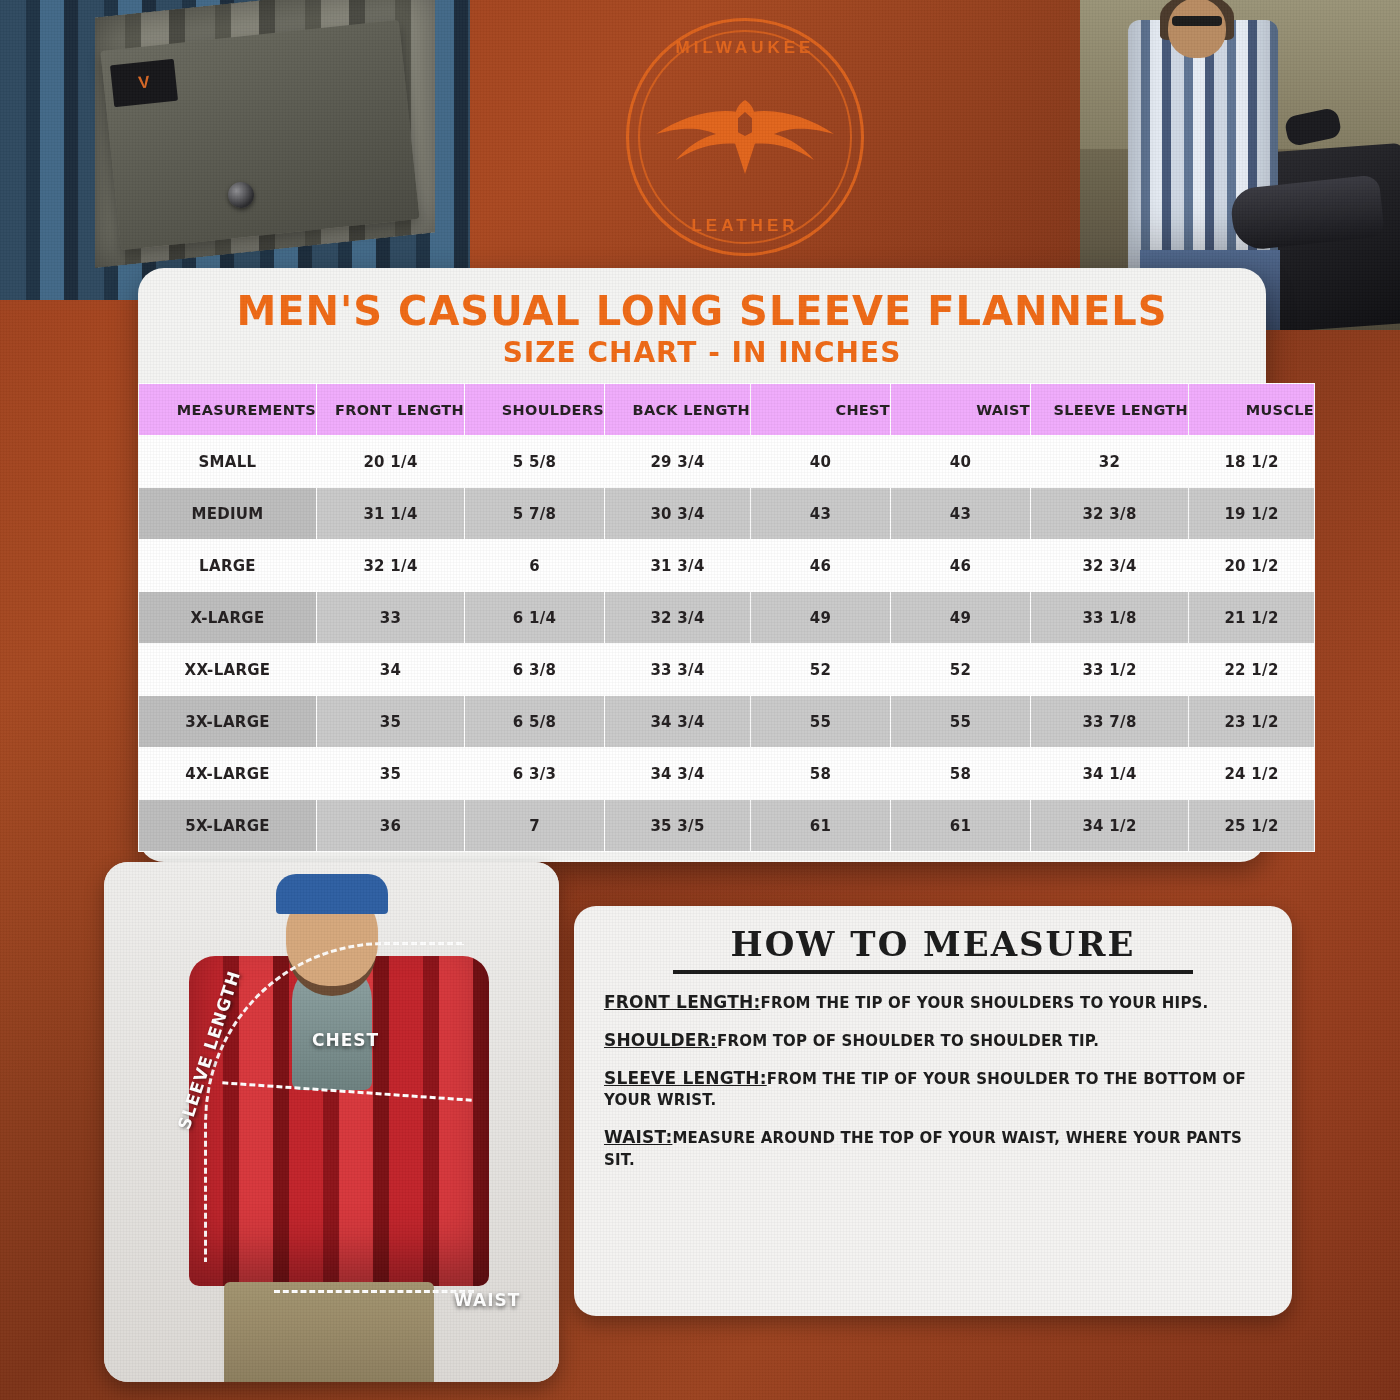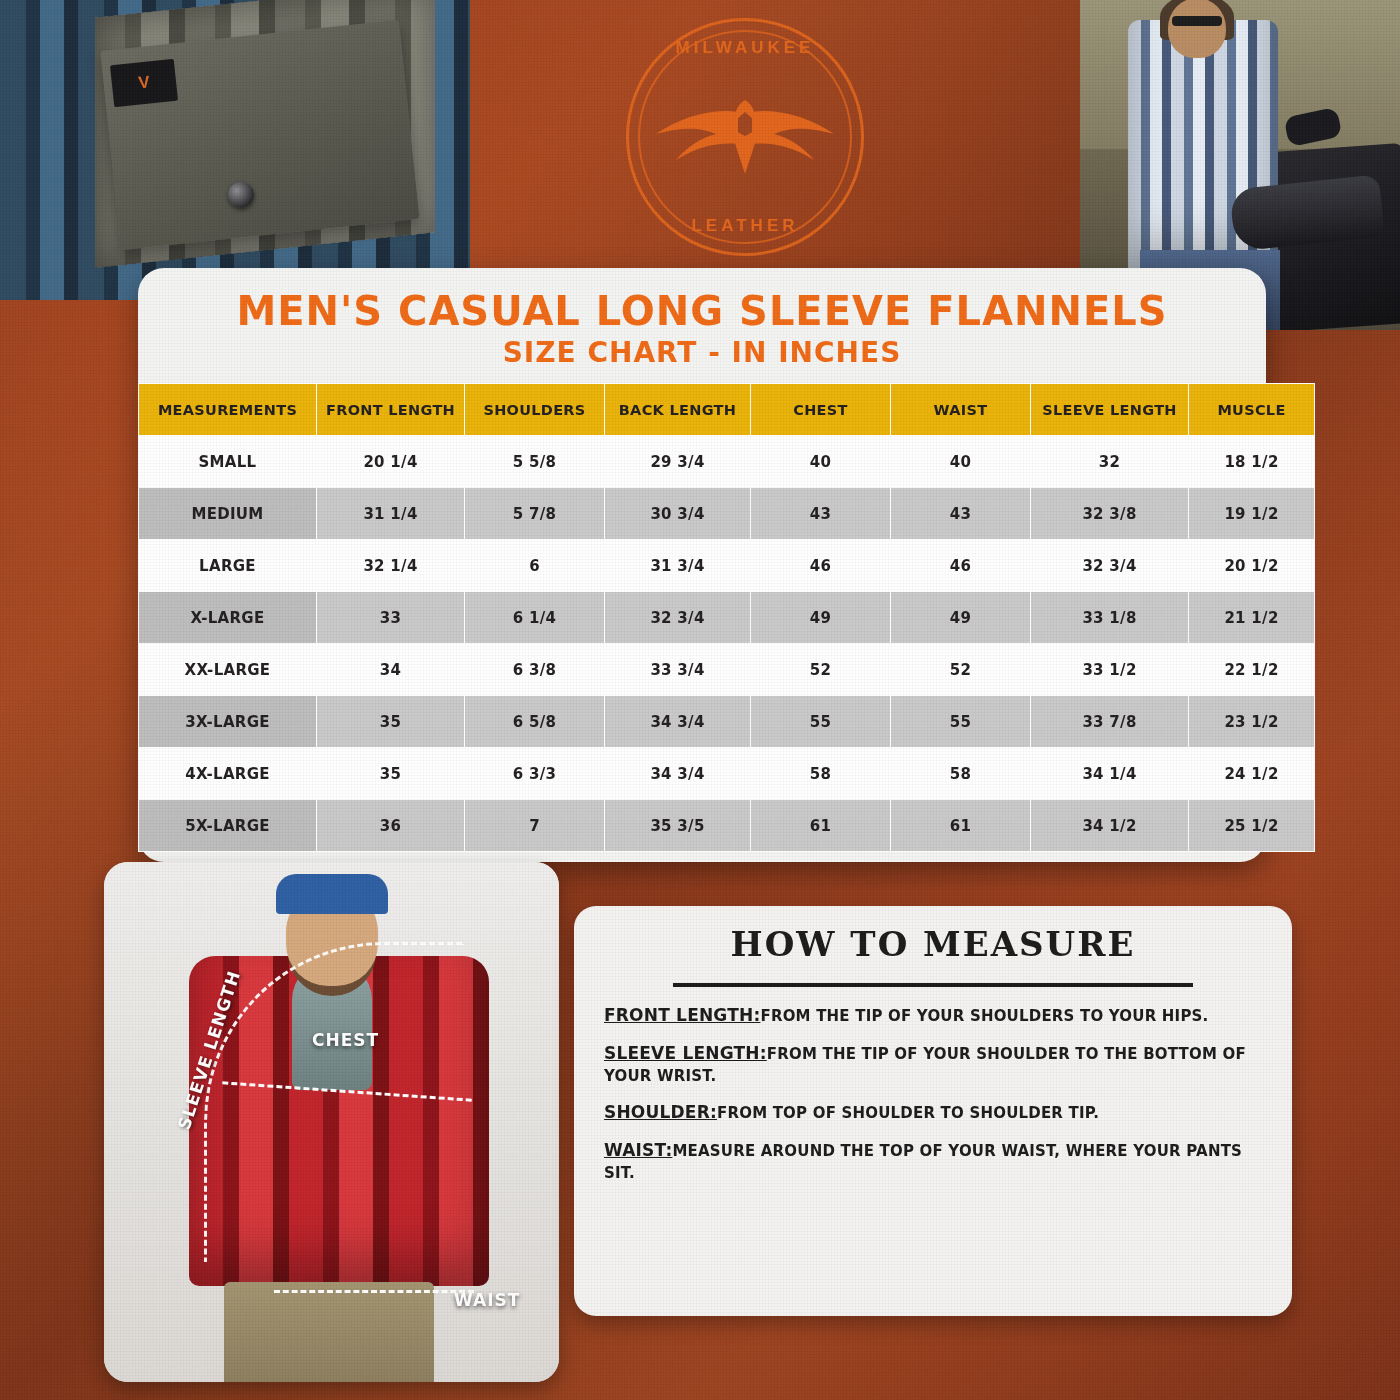--- a/index.html
+++ b/index.html
@@ -174,21 +174,21 @@
   table.size-chart th, table.size-chart td {
     border: 1px solid #ffffff;
     text-align: center;
     font-family: "DejaVu Sans", sans-serif;
     font-weight: 700;
     color: #231f20;
     height: 52px;
     font-size: 15px;
     letter-spacing: .3px;
   }
-  table.size-chart thead th { background: #eab308; font-size: 14.5px; }
+  table.size-chart thead th { background: #f0abfc; font-size: 14.5px; text-align: right; }
   table.size-chart tbody tr:nth-child(odd) td { background: #ffffff; }
   table.size-chart tbody tr:nth-child(even) td { background: #c9c9c9; }
   table.size-chart tbody td.rowhead { background: #c9c9c9; }
   table.size-chart tbody tr:nth-child(even) td.rowhead { background: #bdbdbd; }
   table.size-chart col.c0 { width: 178px; }
   table.size-chart col.c1 { width: 148px; }
   table.size-chart col.c2 { width: 140px; }
   table.size-chart col.c3 { width: 146px; }
   table.size-chart col.c4 { width: 140px; }
   table.size-chart col.c5 { width: 140px; }
@@ -277,21 +277,21 @@
     box-shadow: 0 8px 20px rgba(0,0,0,.3);
     padding: 18px 30px 20px 30px;
   }
   .howto h2 {
     text-align: center;
     font-family: "DejaVu Serif", serif;
     font-weight: 700;
     font-size: 34px;
     letter-spacing: 2px;
     color: #1b1b1b;
-    margin-bottom: 19px;
+    margin-bottom: 6px;
   }
   .howto .rule {
     height: 4px; background: #1b1b1b; margin: 0 auto 16px auto; width: 520px;
   }
   .howto p {
     font-family: "DejaVu Sans", sans-serif;
     font-weight: 700;
     font-size: 15px;
     color: #1b1b1b;
     line-height: 1.45;
@@ -475,23 +475,23 @@
   </div>
 
   <div class="howto">
     <h2>HOW TO MEASURE</h2>
     <div class="rule"></div>
 
     <p>
       <span class="term">FRONT LENGTH:</span><span>FROM THE TIP OF YOUR SHOULDERS TO YOUR HIPS.</span>
     </p>
     <p>
-      <span class="term">SLEEVE LENGTH:</span><span>FROM THE TIP OF YOUR SHOULDER TO THE BOTTOM OF YOUR WRIST.</span>
+      <span class="term">SHOULDER:</span><span>FROM TOP OF SHOULDER TO SHOULDER TIP.</span>
     </p>
     <p>
-      <span class="term">SHOULDER:</span><span>FROM TOP OF SHOULDER TO SHOULDER TIP.</span>
+      <span class="term">SLEEVE LENGTH:</span><span>FROM THE TIP OF YOUR SHOULDER TO THE BOTTOM OF YOUR WRIST.</span>
     </p>
     <p>
       <span class="term">WAIST:</span><span>MEASURE AROUND THE TOP OF YOUR WAIST, WHERE YOUR PANTS SIT.</span>
     </p>
   </div>
 
 </div>
 
 </body></html>

